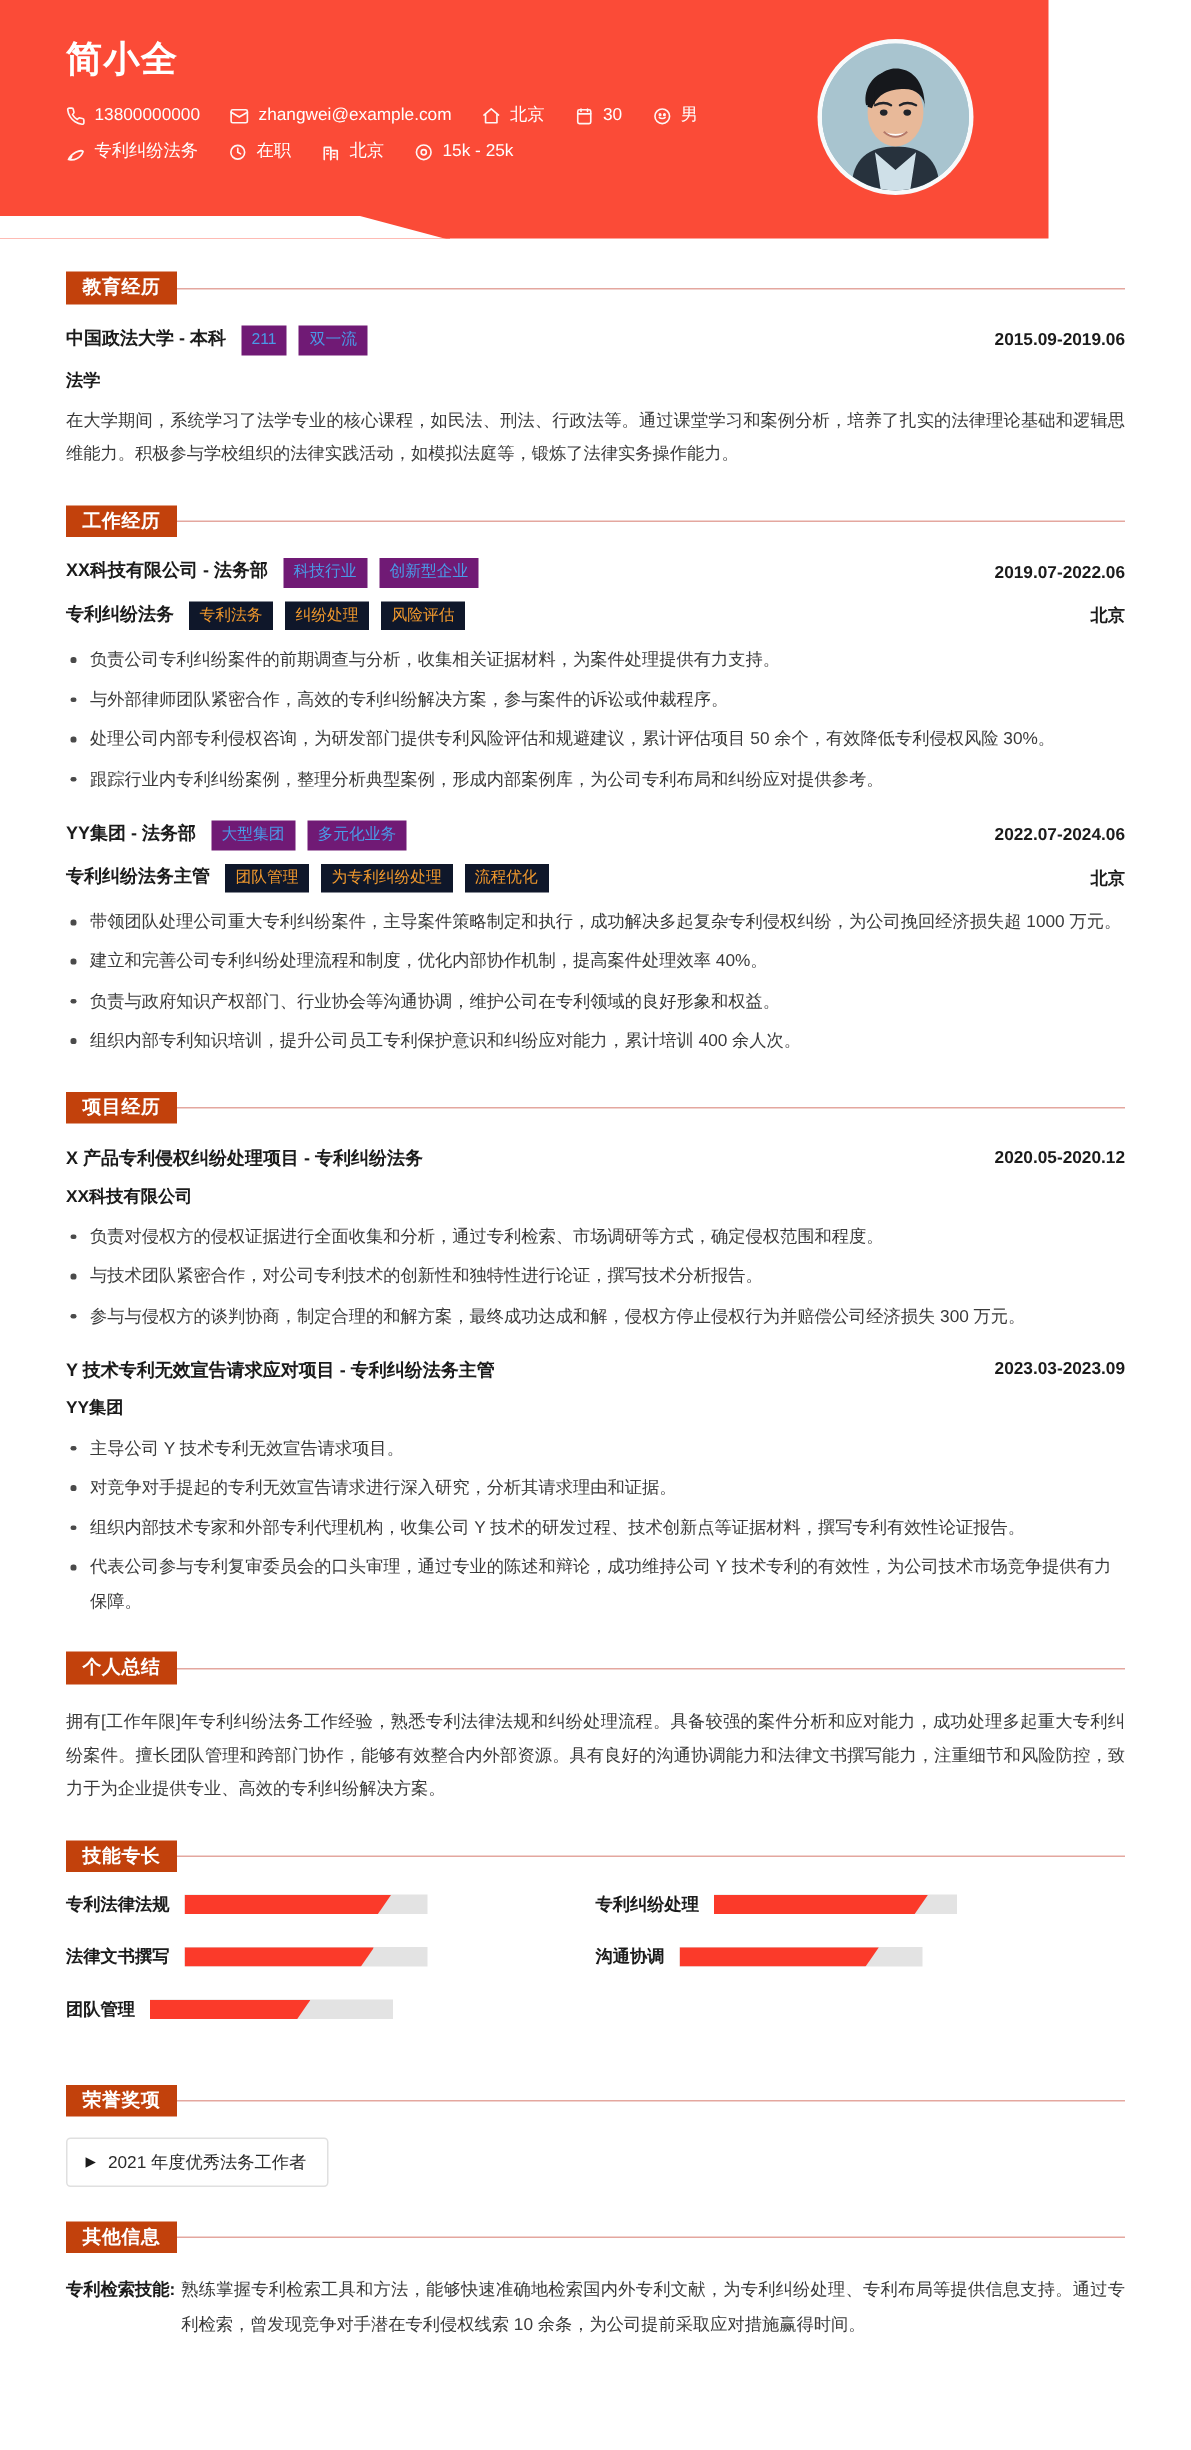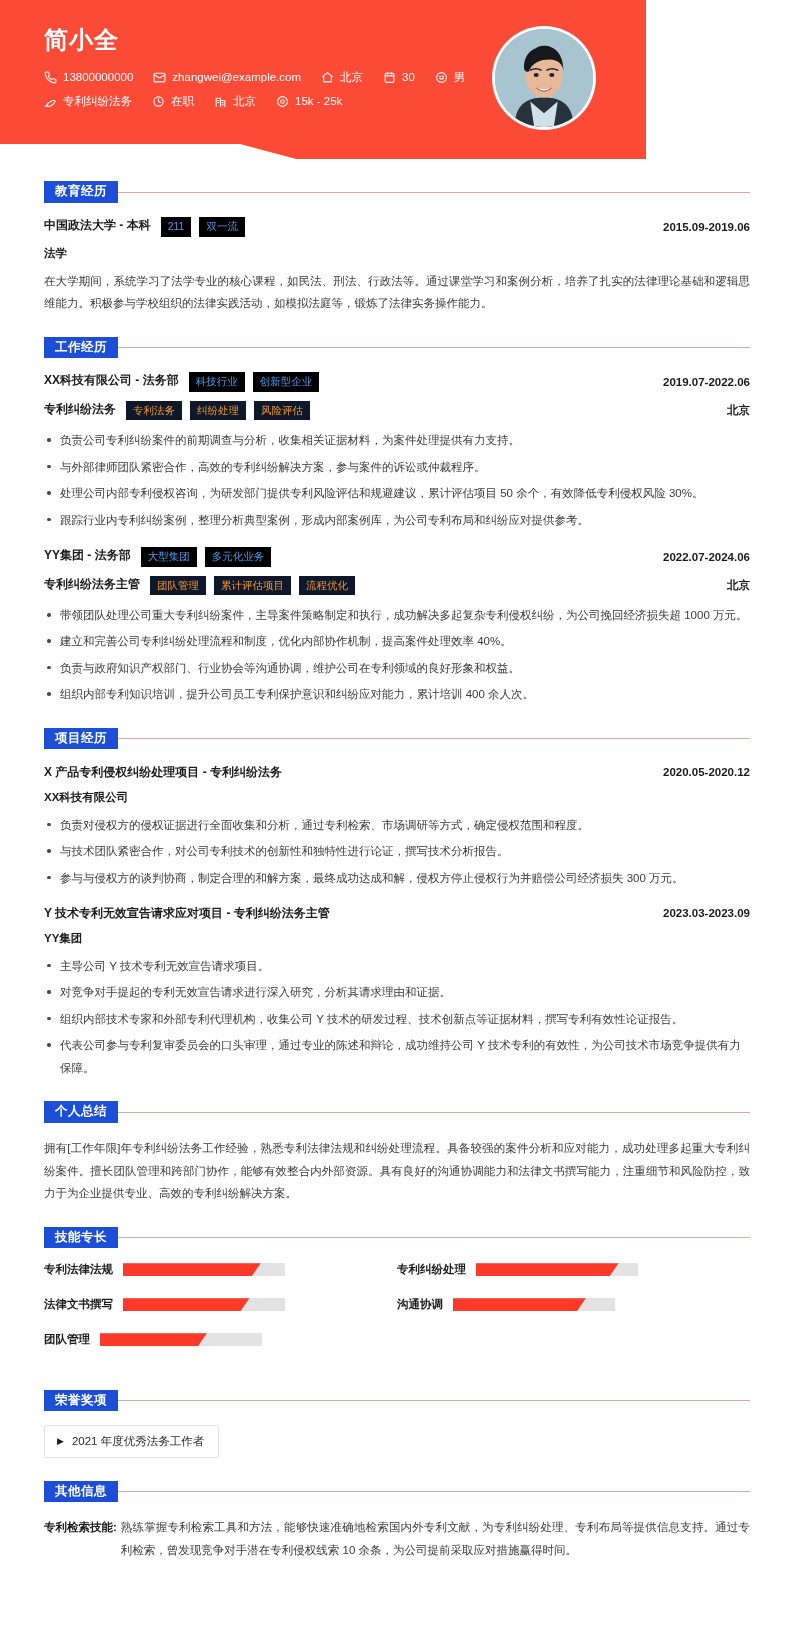--- a/index.html
+++ b/index.html
@@ -9,21 +9,21 @@
     font-family: "Liberation Sans", "DejaVu Sans", sans-serif;
     color: #262626;
   }
   body { width: 794px; min-height: 1633px; position: relative; overflow-x: hidden; }
 
   
   .header {
     position: relative;
     background: #fb4b37;
     height: 159px;
-    width: 646px;
+    width: 699px;
     overflow: hidden;
   }
   .header-inner {
     padding: 26px 0 0 44px;
     position: relative;
     z-index: 2;
   }
   .name {
     color: #ffffff;
     font-size: 24px;
@@ -88,21 +88,21 @@
   .content { padding: 0 44px 20px 44px; }
 
   .section { margin-top: 22px; }
   .section-head {
     display: flex;
     align-items: center;
     height: 22px;
     margin-bottom: 14px;
   }
   .section-title {
-    background: #1d4ed8;
+    background: #c2410c;
     color: #ffffff;
     font-size: 12.5px;
     font-weight: bold;
     padding: 4px 11px 5px 11px;
     line-height: 1;
     letter-spacing: .5px;
     flex: 0 0 auto;
   }
   .section-rule {
     flex: 1 1 auto;
@@ -141,21 +141,21 @@
     padding-left: 10px;
   }
 
   .tag {
     font-size: 10.5px;
     line-height: 1;
     padding: 4px 7px 5px 7px;
     margin-right: 8px;
     white-space: nowrap;
   }
-  .tag.blue { background: #000000; color: #4a9ae8; }
+  .tag.blue { background: #701a75; color: #4a9ae8; }
   .tag.orange { background: #0f172a; color: #f0982d; }
 
   .entry-sub {
     font-size: 11.5px;
     font-weight: bold;
     color: #1b1b1b;
     margin-bottom: 9px;
   }
 
   .para {
@@ -433,21 +433,21 @@
               <span class="entry-title">YY集团 - 法务部</span>
               <span class="tag blue">大型集团</span>
               <span class="tag blue">多元化业务</span>
             </div>
             <div class="entry-right">2022.07-2024.06</div>
           </div>
           <div class="entry-line">
             <div class="entry-left">
               <span class="entry-title">专利纠纷法务主管</span>
               <span class="tag orange">团队管理</span>
-              <span class="tag orange">累计评估项目</span>
+              <span class="tag orange">为专利纠纷处理</span>
               <span class="tag orange">流程优化</span>
             </div>
             <div class="entry-right">北京</div>
           </div>
           <ul class="bullets">
             <li>带领团队处理公司重大专利纠纷案件，主导案件策略制定和执行，成功解决多起复杂专利侵权纠纷，为公司挽回经济损失超 1000 万元。</li>
             <li>建立和完善公司专利纠纷处理流程和制度，优化内部协作机制，提高案件处理效率 40%。</li>
             <li>负责与政府知识产权部门、行业协会等沟通协调，维护公司在专利领域的良好形象和权益。</li>
             <li>组织内部专利知识培训，提升公司员工专利保护意识和纠纷应对能力，累计培训 400 余人次。</li>
           </ul>

